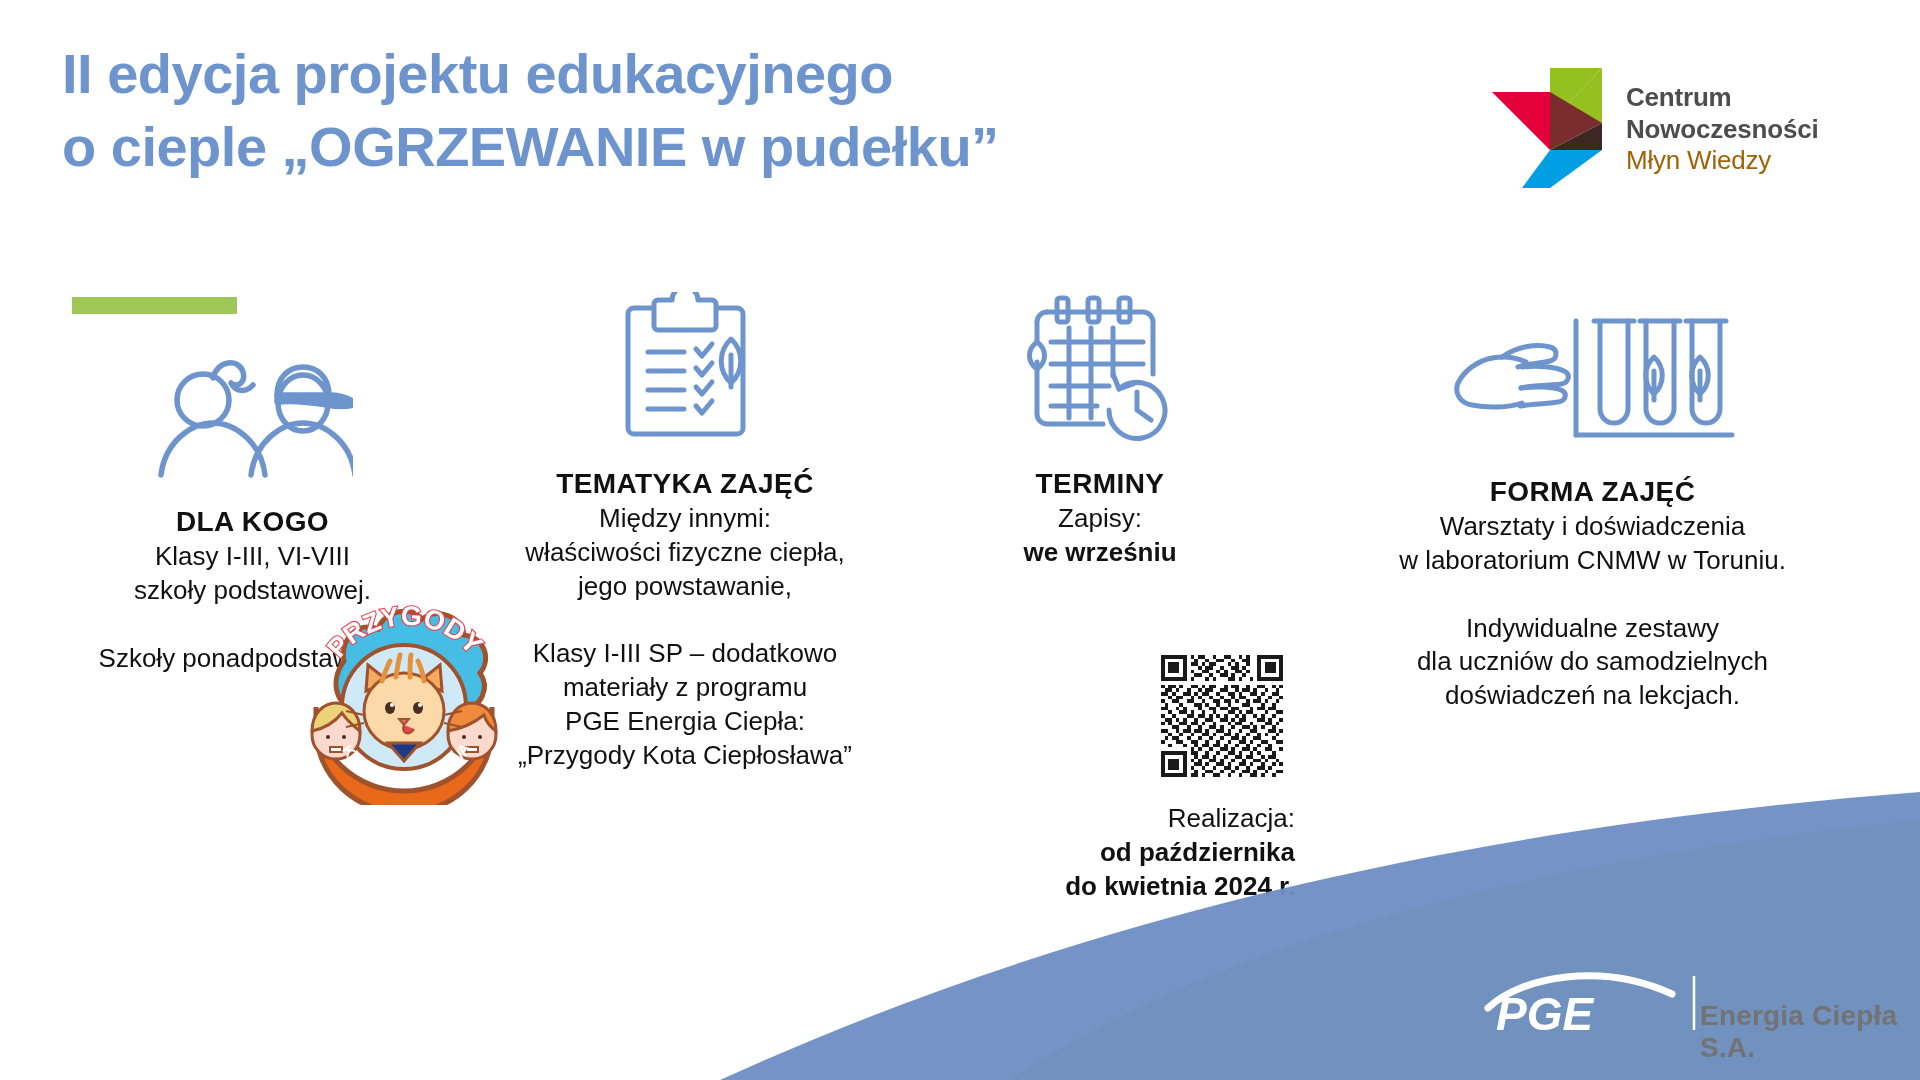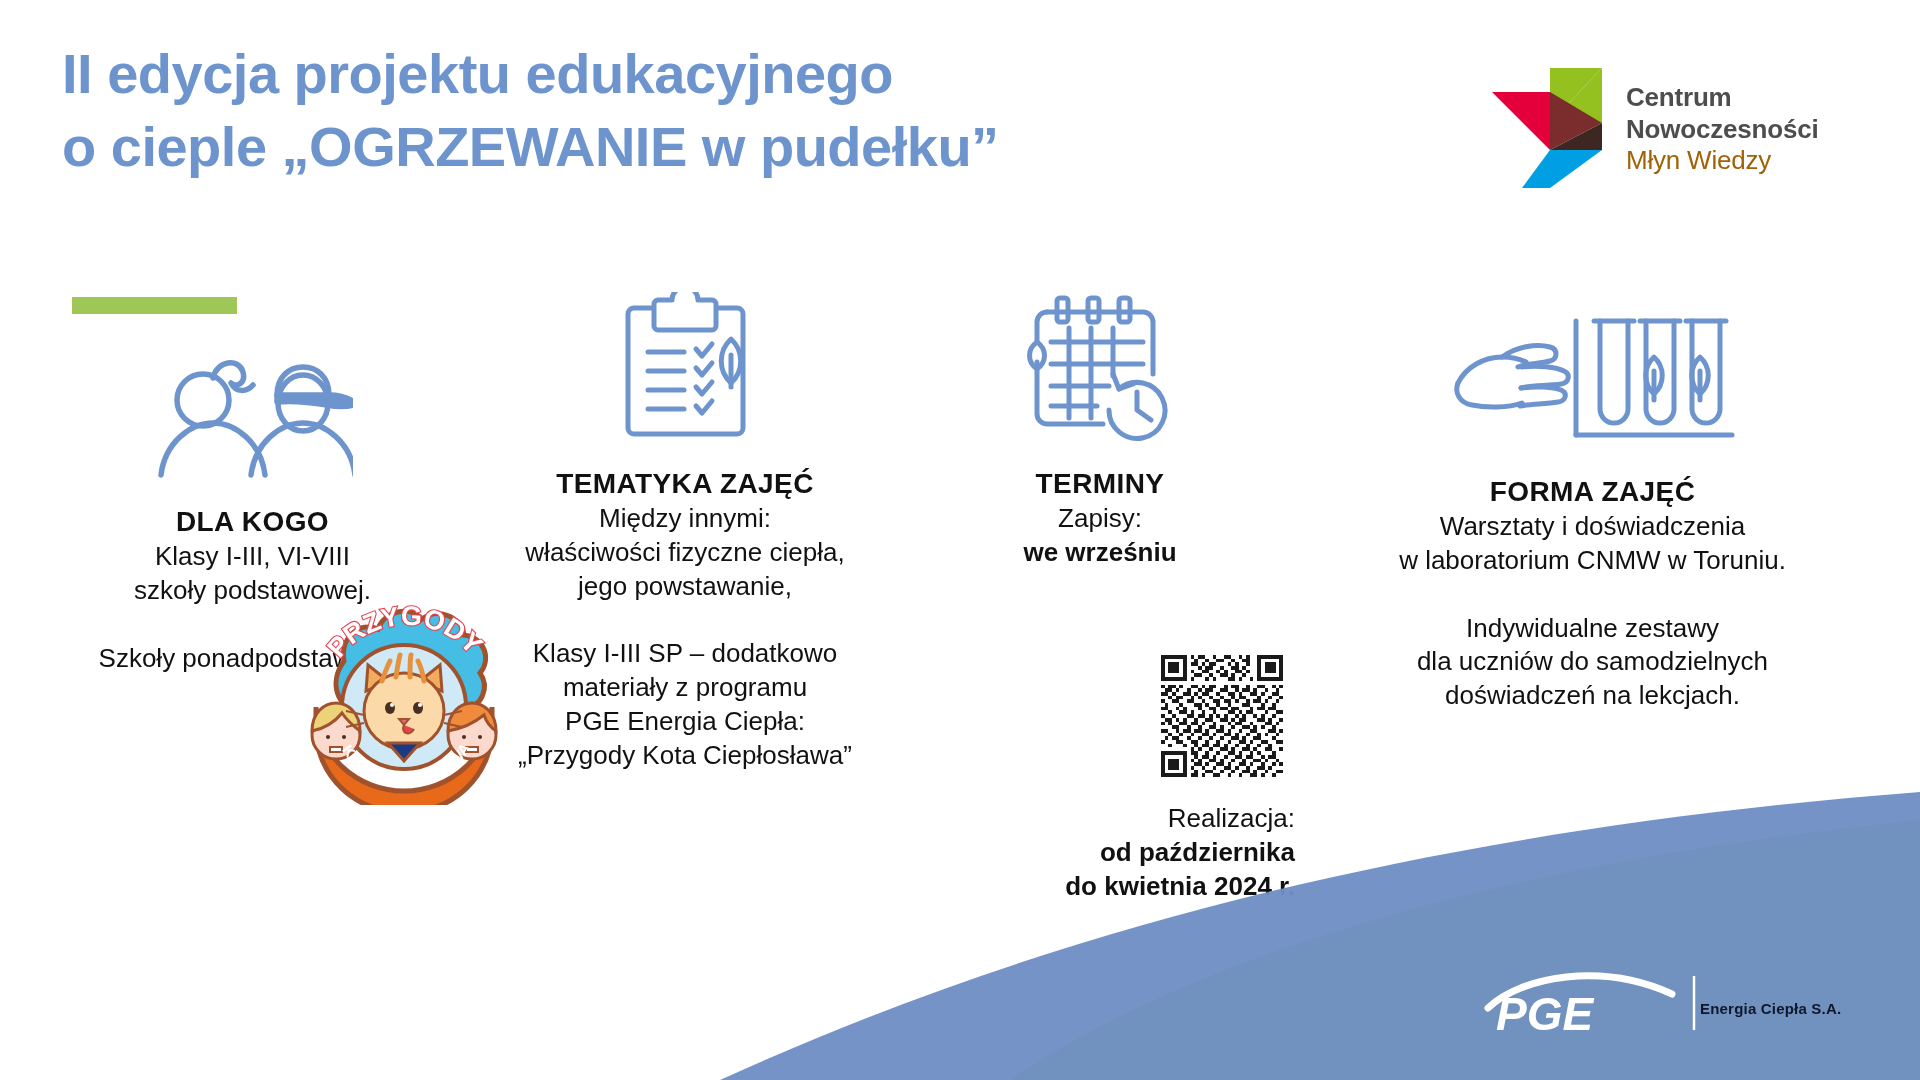--- a/index.html
+++ b/index.html
@@ -50,21 +50,21 @@
   
   .qr { position:absolute; left:1161px; top:655px; width:122px; height:122px; }
 
   
   .waves { position:absolute; left:0; top:700px; width:1920px; height:380px; }
 
   
   .pge { position:absolute; left:1482px; top:968px; width:400px; height:70px; }
   .pge-sub {
     position:absolute; left:1700px; top:1000px;
-    color:#0f172a; font-weight:700; font-size:15px; letter-spacing:0.2px;
+    color:#737373; font-weight:700; font-size:28px; letter-spacing:0.2px;
   }
 </style>
 </head>
 <body>
 
 <div class="poster">
 
   <div class="title">
     <span class="title-line">II edycja projektu edukacyjnego</span>
     <span class="title-line">o cieple „OGRZEWANIE w pudełku”</span>

